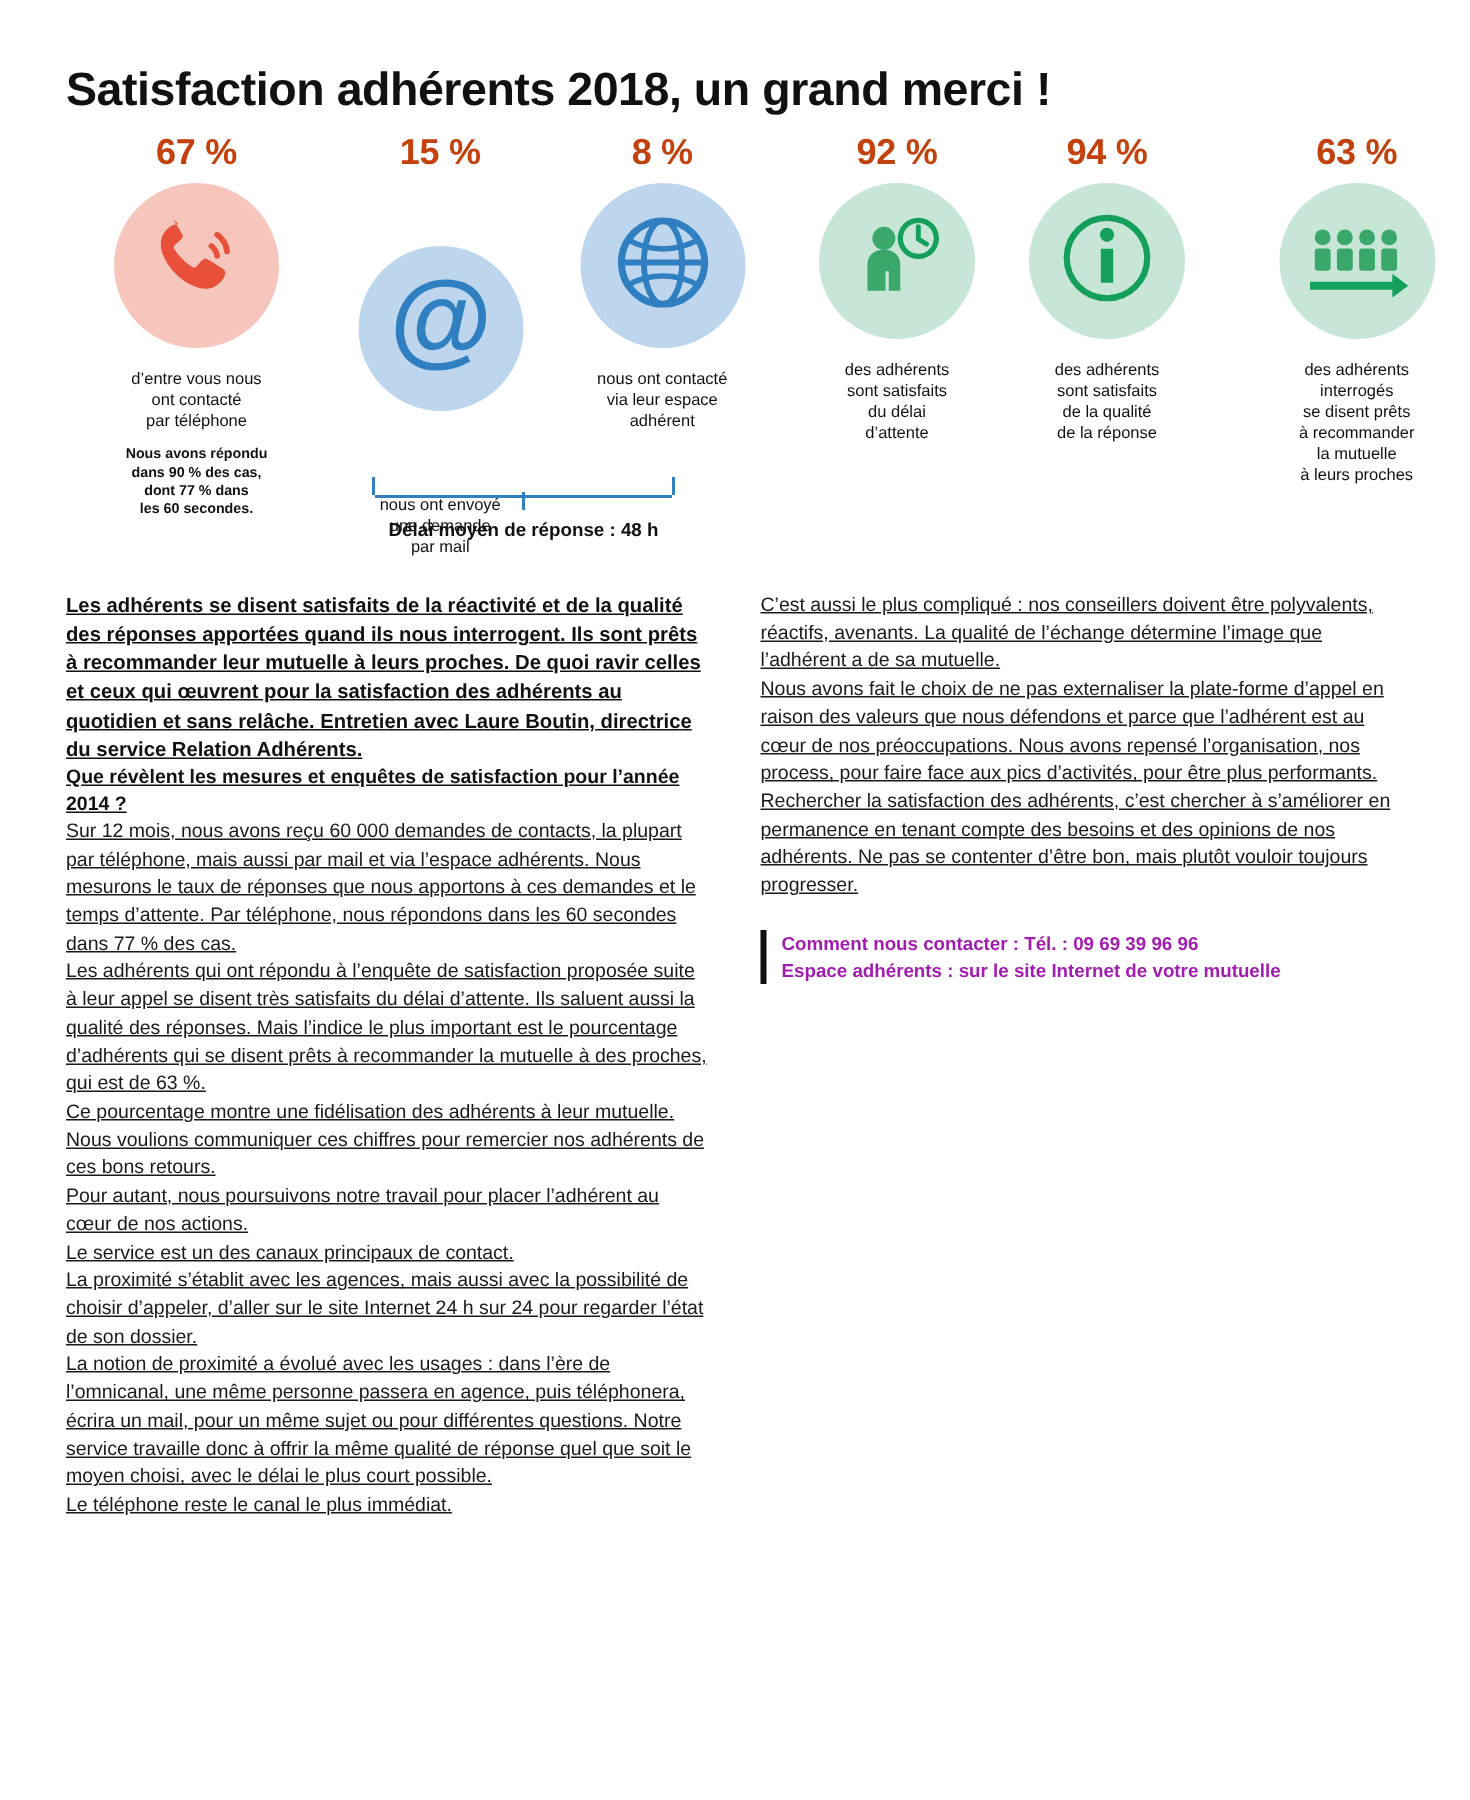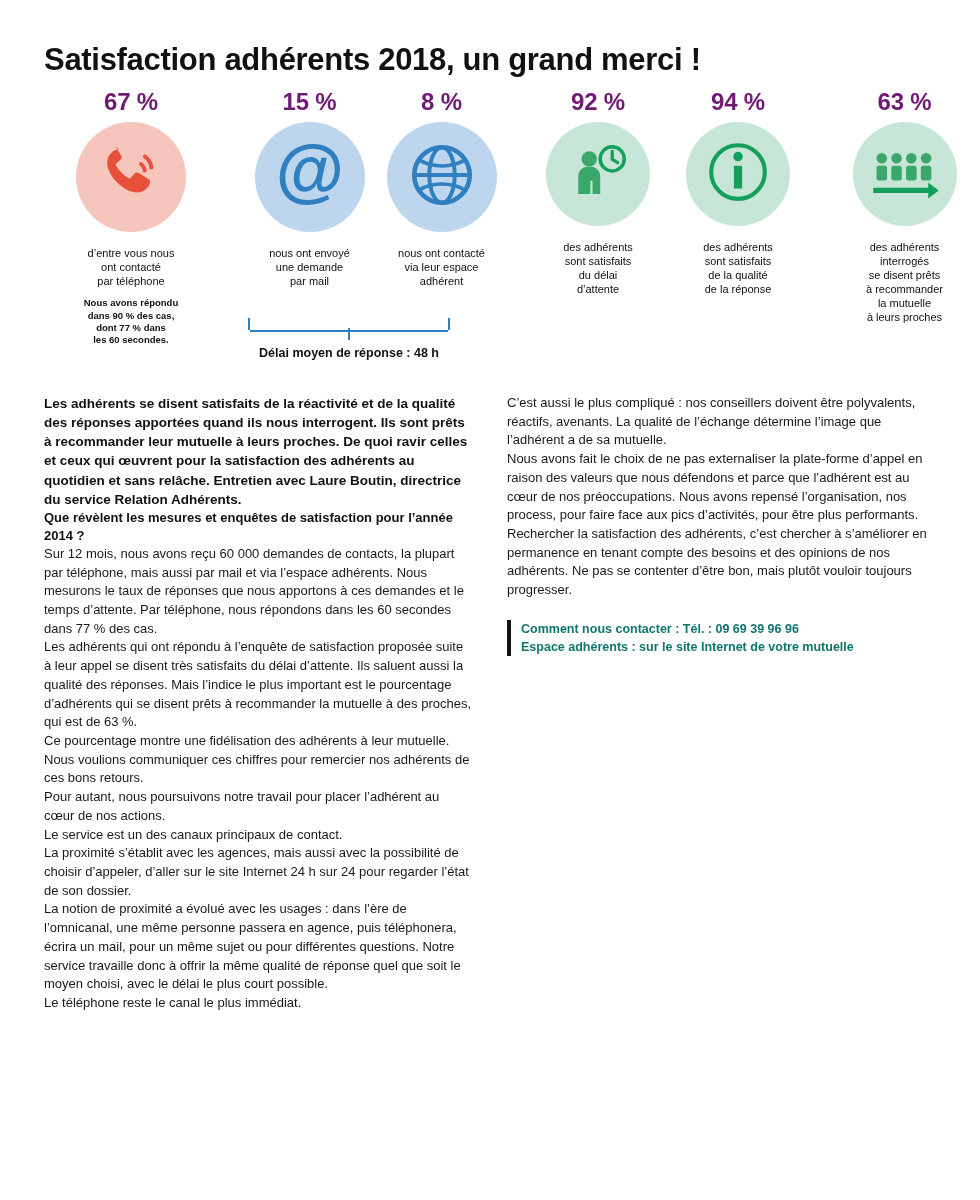--- a/index.html
+++ b/index.html
@@ -36,21 +36,21 @@
   }
   .stat {
     display: flex;
     flex-direction: column;
     align-items: center;
     text-align: center;
   }
   .stat-pct {
     font-size: 24px;
     font-weight: bold;
-    color: #701a75;
+    color: #c2410c;
     margin-bottom: 6px;
     letter-spacing: -0.2px;
   }
   .circle {
     border-radius: 50%;
     display: flex;
     align-items: center;
     justify-content: center;
     position: relative;
   }
@@ -67,21 +67,21 @@
   .stat-sub {
     margin-top: 9px;
     font-size: 9.5px;
     font-weight: bold;
     line-height: 1.3;
     color: #111;
   }
 
   
   .s1 { position: absolute; left: 2px;   top: 0; width: 170px; }
-  .s2 { position: absolute; left: 183px; top: 0; width: 165px; }
+  .s2 { position: absolute; left: 167px; top: 0; width: 165px; gap: 42px; }
   .s3 { position: absolute; left: 315px; top: 0; width: 165px; }
   .s4 { position: absolute; left: 479px; top: 0; width: 150px; }
   .s5 { position: absolute; left: 615px; top: 0; width: 158px; align-items: center; }
   .s6 { position: absolute; left: 783px; top: 0; width: 155px; }
 
   
   .bracket {
     position: absolute;
     left: 204px; top: 230px;
     width: 202px; height: 12px;
@@ -112,21 +112,21 @@
     color: #111;
   }
 
   
   .columns {
     display: flex;
     gap: 34px;
     margin-top: 16px;
   }
   .col { width: 436px; }
-  .col p { margin: 0; }
+  .col p { margin: 0; text-decoration: underline; }
   .lead {
     font-size: 13.5px;
     font-weight: bold;
     line-height: 1.42;
     color: #111;
     margin-bottom: 18px;
   }
   .q {
     font-size: 13px;
     font-weight: bold;
@@ -141,21 +141,21 @@
     margin-bottom: 16px;
   }
 
   .contact {
     border-left: 4px solid #111;
     padding-left: 10px;
     margin-top: 20px;
     font-size: 12.5px;
     font-weight: bold;
     line-height: 1.45;
-    color: #0f766e;
+    color: #a21caf;
   }
   .contact div { white-space: nowrap; }
 </style>
 </head>
 <body>
 
 <div class="page">
 
   <div class="title">Satisfaction adhérents 2018, un grand merci !</div>
 

